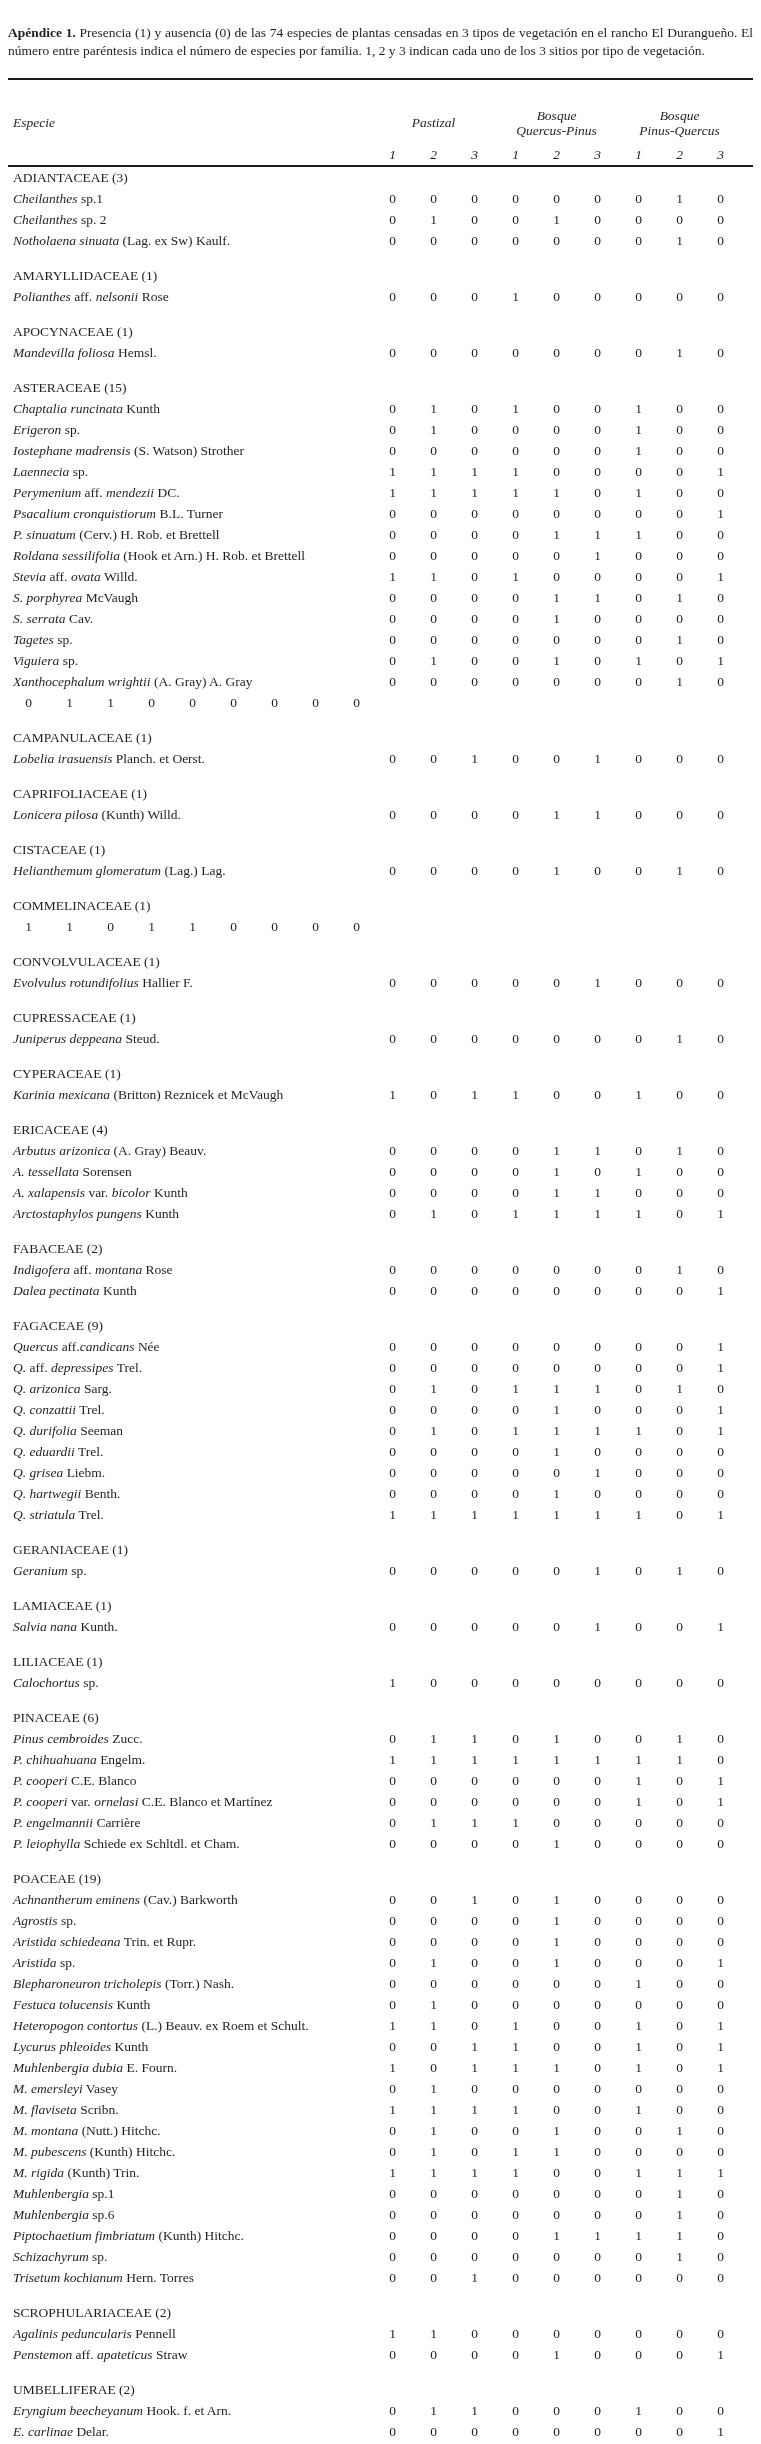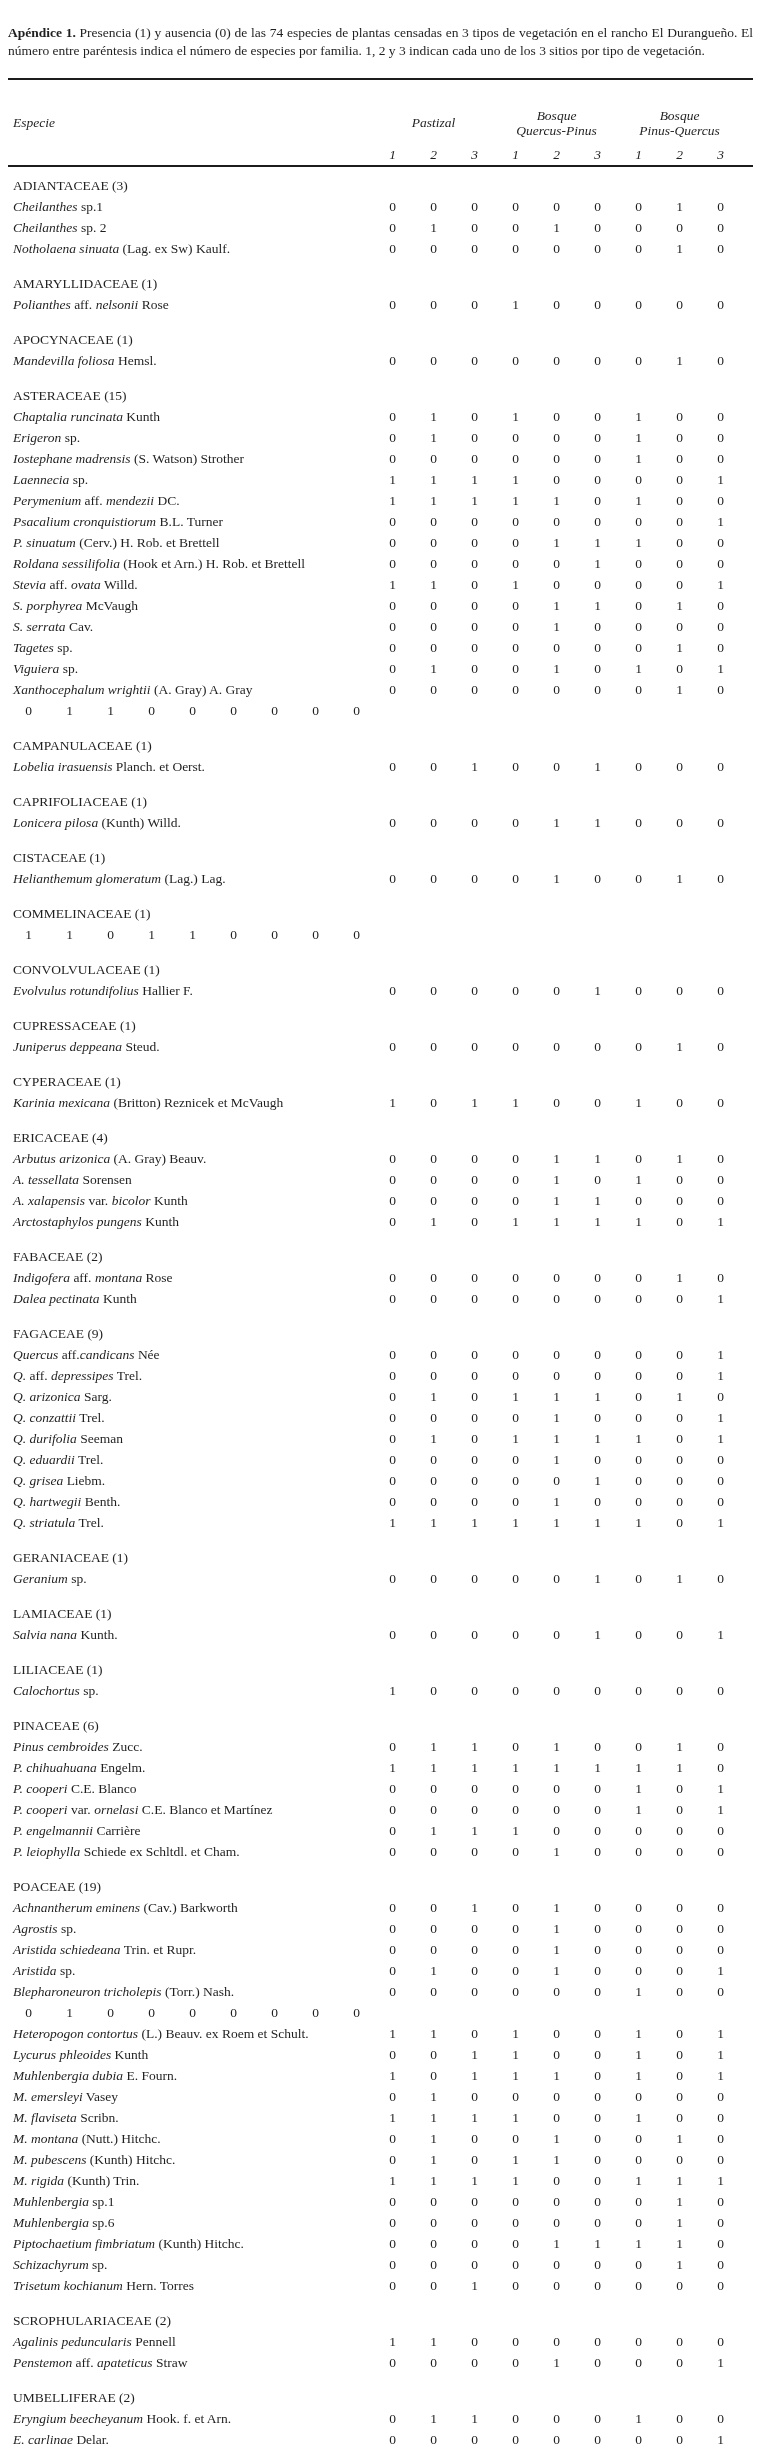--- a/index.html
+++ b/index.html
@@ -24,21 +24,21 @@
     display: flex; align-items: center;
     height: 44px; padding-top: 21px;
     font-style: italic; font-size: 13.5px; line-height: 15.5px;
   }
   .especie-cell { width: 364px; padding-left: 5px; box-sizing: border-box; }
   .group-cell { width: 123px; text-align: center; }
   .thead-sites { display: flex; height: 20px; line-height: 20px; font-style: italic; font-size: 13.5px; }
   .spacer { width: 364px; }
   .val { width: 41px; text-align: center; }
   .family { margin-top: 14px; }
-  .family:first-child { margin-top: 8px; }
+  .family:first-child { margin-top: 0; }
   .family-header { height: 21px; line-height: 21px; padding-left: 5px; font-size: 13.5px; }
   .species-row { display: flex; height: 21px; line-height: 21px; font-size: 13.5px; }
   .species-name { width: 364px; padding-left: 5px; box-sizing: border-box; white-space: nowrap; overflow: hidden; }
   .it { font-style: italic; }
   .total-block { margin-top: 8px; border-top: 1px solid #1c1c1c; border-bottom: 3px solid #1c1c1c; }
   .total-row { display: flex; height: 20px; line-height: 20px; font-size: 12px; font-weight: bold; }
 </style>
 </head>
 <body>
 
@@ -801,20 +801,21 @@
           <div class="val">0</div>
           <div class="val">0</div>
           <div class="val">0</div>
           <div class="val">0</div>
           <div class="val">0</div>
           <div class="val">1</div>
           <div class="val">0</div>
           <div class="val">0</div>
         </div>
         <div class="species-row">
+          <div class="species-name"><span class="it">Festuca tolucensis</span><span> Kunth</span></div>
           <div class="val">0</div>
           <div class="val">1</div>
           <div class="val">0</div>
           <div class="val">0</div>
           <div class="val">0</div>
           <div class="val">0</div>
           <div class="val">0</div>
           <div class="val">0</div>
           <div class="val">0</div>
         </div>

